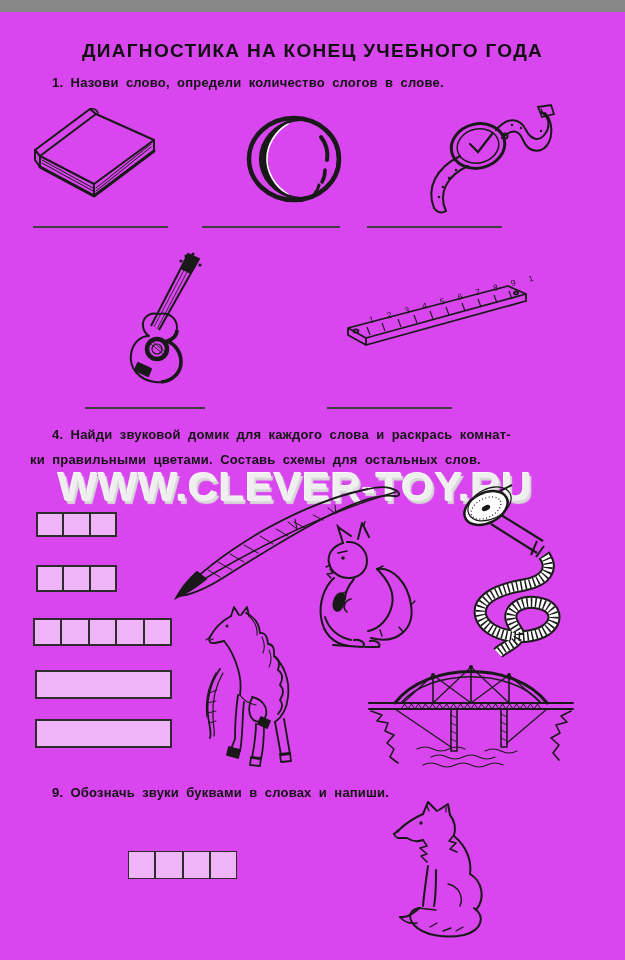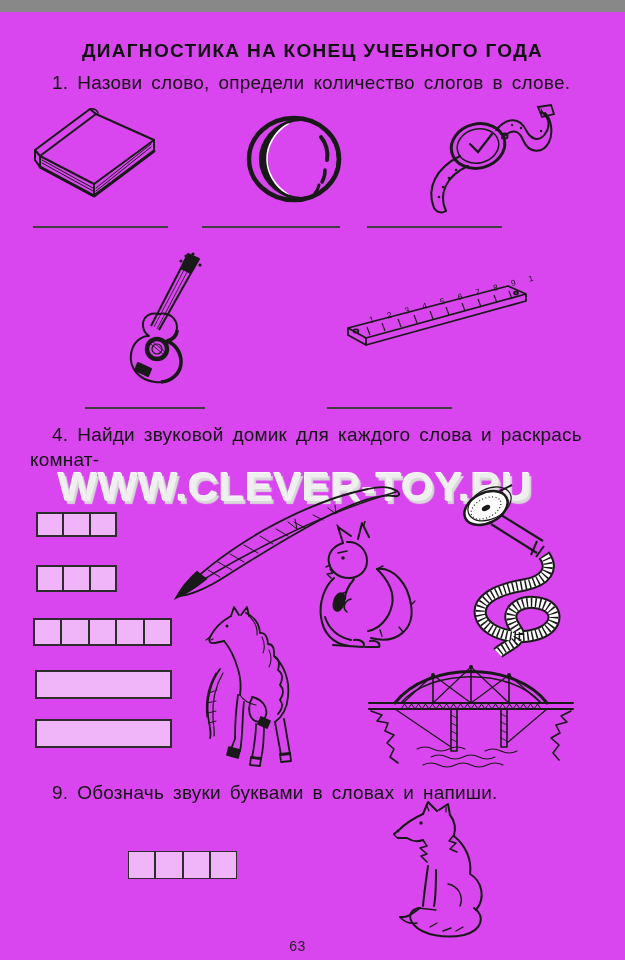--- a/index.html
+++ b/index.html
@@ -7,21 +7,21 @@
     position:relative; width:625px; height:960px; margin:12px auto;
     background:#d946ef; overflow:hidden;
     font-family:"Liberation Sans", sans-serif; color:#141414;
   }
   .title{
     position:absolute; left:0; top:28px; width:625px;
     text-align:center; font-size:19px; font-weight:bold; letter-spacing:1.3px;
     color:#101010;
   }
   .task{
-    position:absolute; font-size:19px; font-weight:normal; color:#131313;
+    position:absolute; font-size:13px; font-weight:bold; color:#131313;
     word-spacing:3.5px; letter-spacing:0.2px; line-height:25px;
   }
   .indent{ margin-left:22px; }
   .ansline{ position:absolute; height:2px; background:#3f3f3f; }
   .watermark{
     position:absolute; left:58px; top:452px; width:520px; z-index:1;
     font-size:42px; font-weight:bold; letter-spacing:0.5px;
     color:#efefef; text-shadow:2px 3px 1px #d9d9d9, -1px -1px 0 #fafafa;
     white-space:nowrap; transform:scaleY(0.95); user-select:none;
   }
@@ -150,20 +150,21 @@
       </g>
       <text x="30" y="47" font-size="8.5" letter-spacing="5.6" fill="#191919" stroke="none" font-family="Liberation Sans, sans-serif" transform="rotate(-14.5 30 47)">1 2 3 4 5 6 7 8 9 10</text>
     </svg>
   </div>
 
   <div class="ansline" style="left:85px; top:395px; width:120px;"></div>
   <div class="ansline" style="left:327px; top:395px; width:125px;"></div>
 
   <div class="task" style="left:30px; top:410px; width:567px;">
     <span class="indent">4. Найди звуковой домик для каждого слова и раскрась комнат-</span><br>
+    <span>ки правильными цветами. Составь схемы для остальных слов.</span>
   </div>
 
   <div class="watermark">WWW.CLEVER-TOY.RU</div>
 
   <div class="sound-box" style="left:36px; top:500px; width:81px; height:25px;">
       <div class="cell"></div>
       <div class="cell"></div>
       <div class="cell"></div>
     </div>
   <div class="sound-box" style="left:36px; top:553px; width:81px; height:27px;">
@@ -319,15 +320,14 @@
       <path d="M58,84 C68,86 74,96 70,106" stroke-width="1.4"></path>
       <path d="M38,66 C36,80 34,94 33,106 M46,70 C46,84 46,96 44,106"></path>
       <path d="M84,108 C95,116 93,130 74,135 C55,139 33,135 24,125 C17,117 20,109 30,108"></path>
       <path d="M30,108 C24,112 19,118 10,117"></path>
       <path d="M10,117 C14,122 20,124 27,123" stroke-width="1.6"></path>
       <path d="M40,127 l7,-4 M53,131 l8,-3 M66,131 l7,-4" stroke-width="1.4"></path>
       <path d="M28,108 L46,110" stroke-width="1.4"></path>
     </svg>
   </div>
 
-  <div class="pagenum">63</div>
 
 </div>
 
 </body></html>

